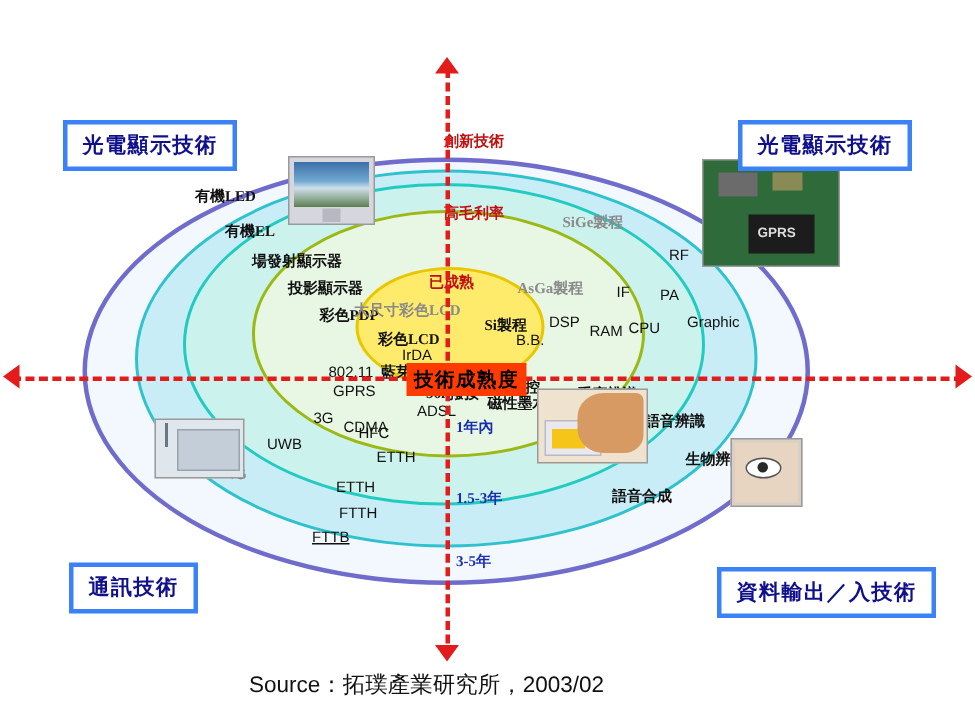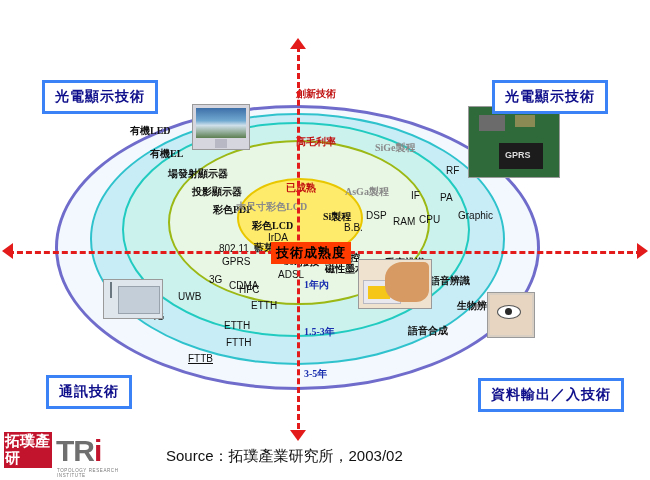--- a/index.html
+++ b/index.html
@@ -178,21 +178,21 @@
   <div class="lbl cjk" style="left:284px;top:255px;">56k撥接</div>
   <div class="lbl" style="left:219px;top:243px;">802.11</div>
   <div class="lbl" style="left:229px;top:264px;margin-top:16px;">CDMA</div>
   <div class="lbl" style="left:278px;top:269px;">ADSL</div>
   <div class="lbl" style="left:209px;top:274px;">3G</div>
   <div class="lbl" style="left:239px;top:284px;">HFC</div>
   <div class="lbl" style="left:178px;top:291px;">UWB</div>
   <div class="lbl" style="left:239px;top:300px;margin-left:12px;">ETTH</div>
   <div class="lbl" style="left:224px;top:320px;">ETTH</div>
   <div class="lbl" style="left:226px;top:337px;">FTTH</div>
-  <div class="lbl" style="left:188px;top:353px;text-decoration:underline;">FTTB</div>
+  <div class="lbl" style="left:208px;top:353px;text-decoration:underline;">FTTB</div>
   <div class="lbl" style="left:151px;top:311px;">4G</div>
 
   <div class="lbl cjk" style="left:340px;top:251px;">觸控</div>
   <div class="lbl cjk" style="left:325px;top:262px;">磁性墨水</div>
   <div class="lbl cjk" style="left:385px;top:256px;">手寫辨識</div>
   <div class="lbl cjk" style="left:430px;top:274px;">語音辨識</div>
   <div class="lbl cjk" style="left:408px;top:324px;">語音合成</div>
   <div class="lbl cjk" style="left:457px;top:299px;">生物辨識</div>
 
   <div class="dev" id="dev-monitor">
@@ -214,20 +214,15 @@
   <div class="dev" id="dev-phone">
     <div class="ant"></div>
     <div class="body"></div>
   </div>
   <div class="dev" id="dev-eye">
     <div class="face"></div>
     <div class="eye"></div>
     <div class="pup"></div>
   </div>
 
-  <div id="logo">
-    <div class="cn">拓璞產研</div>
-    <div class="tri">TR<i>i</i></div>
-    <div class="sub">TOPOLOGY RESEARCH INSTITUTE</div>
-  </div>
   <div id="source">Source：拓璞產業研究所，2003/02</div>
 
 </div>
 
 </body></html>

